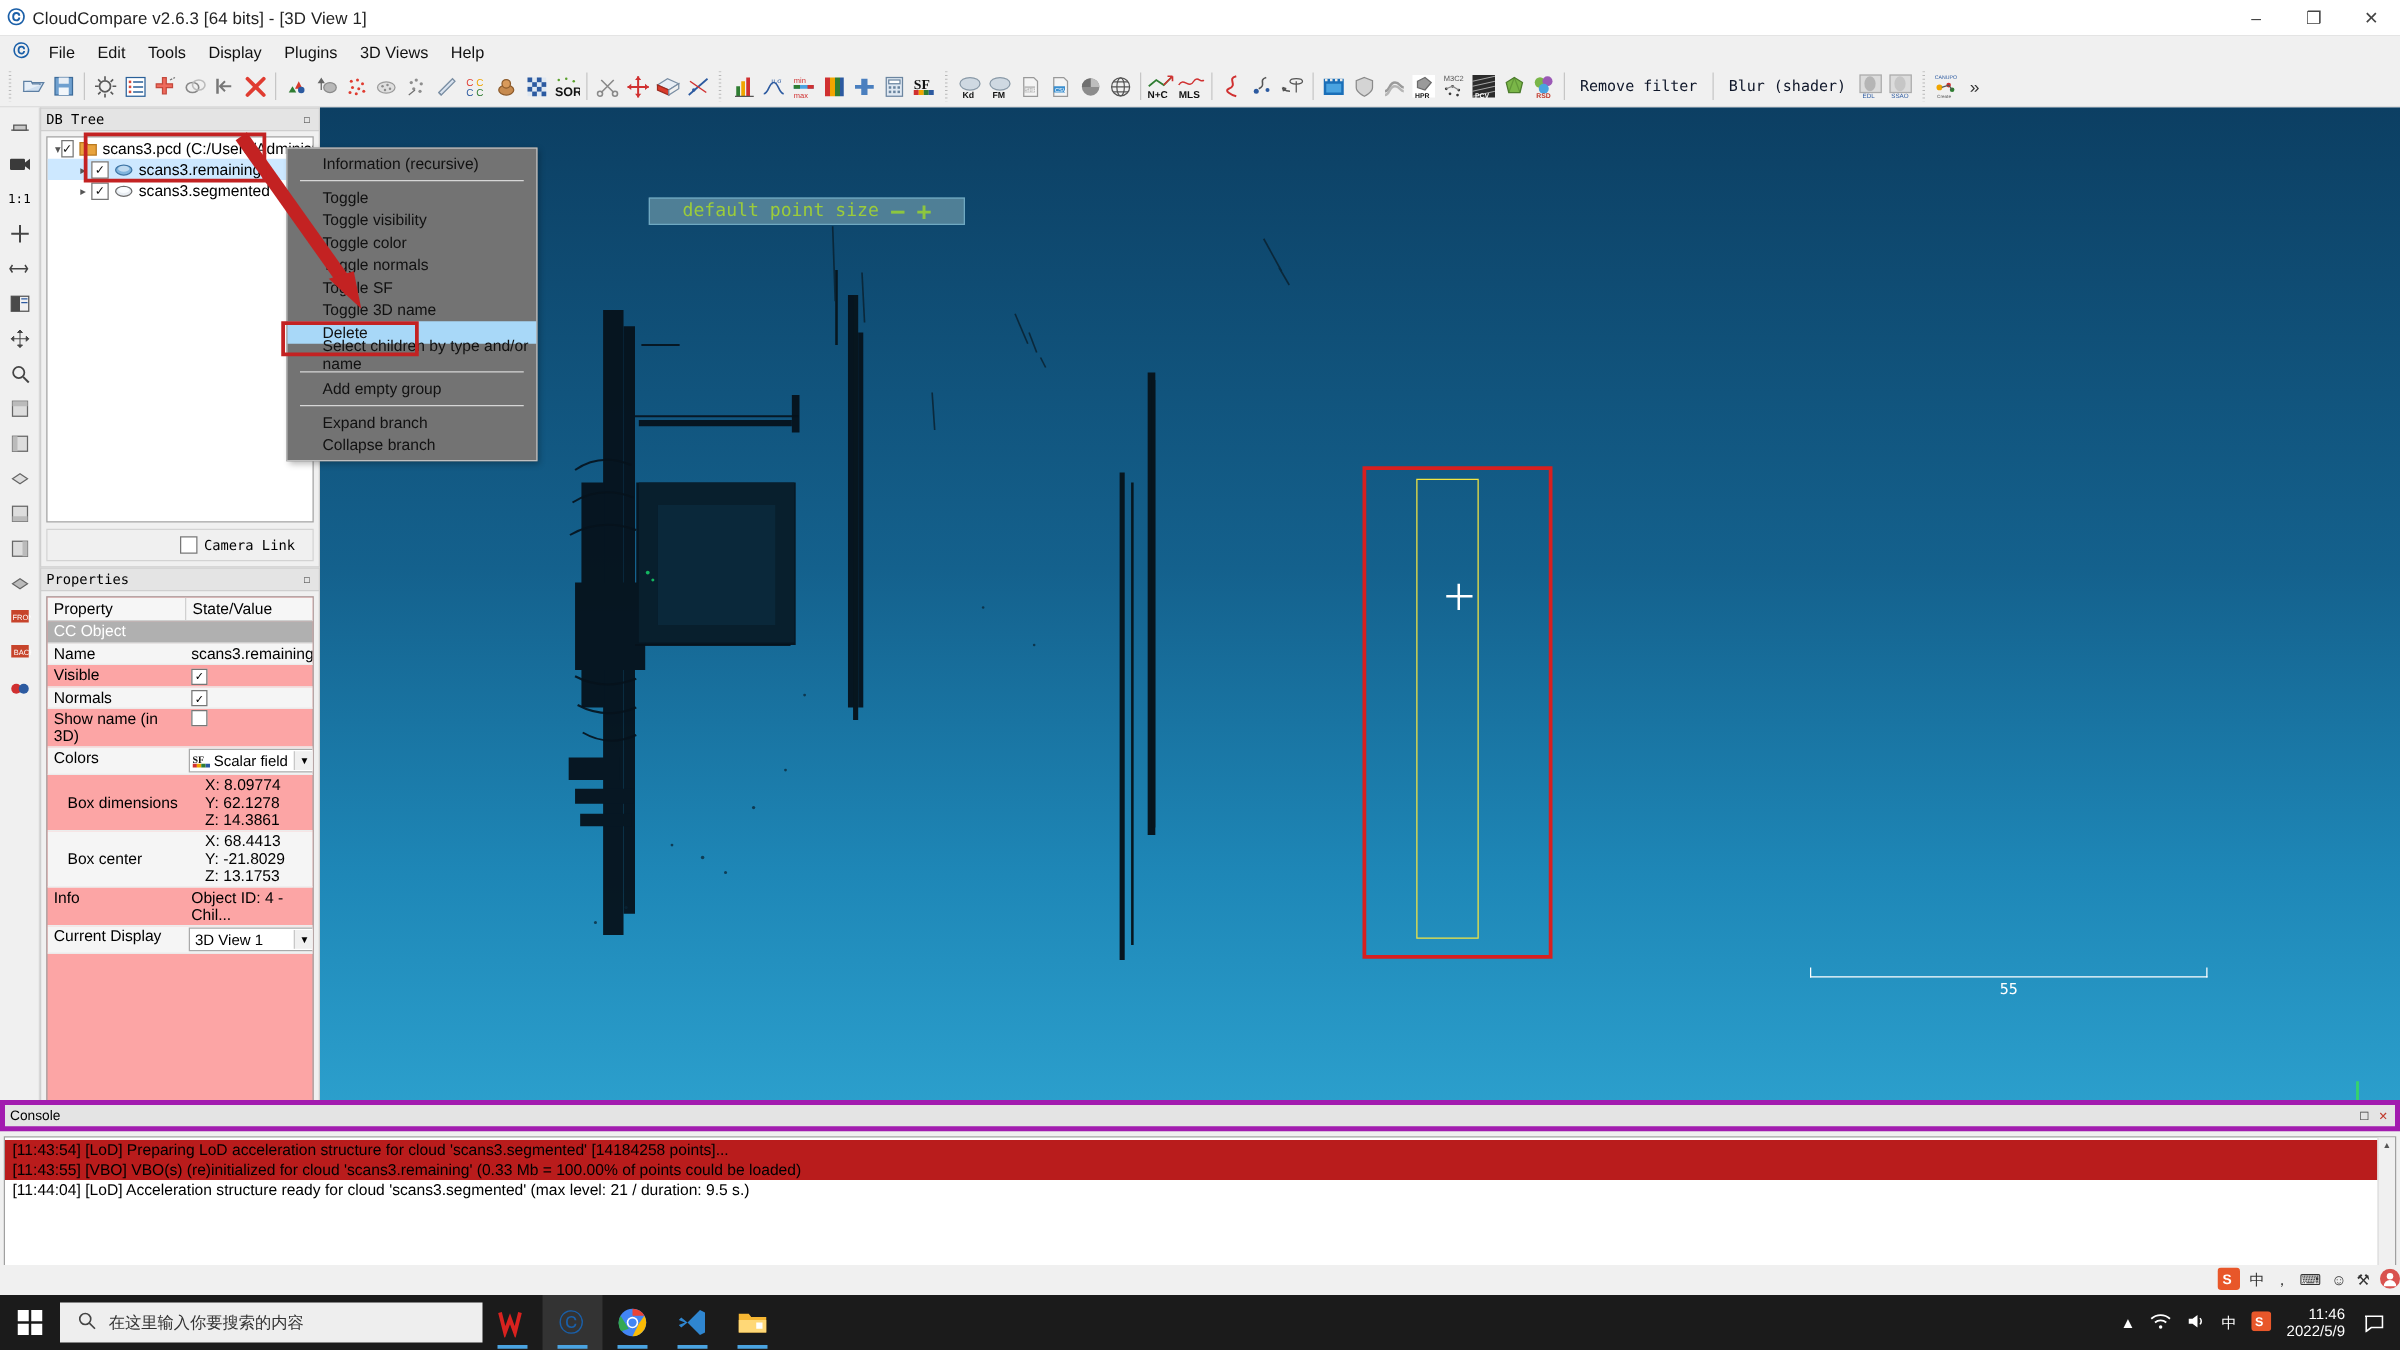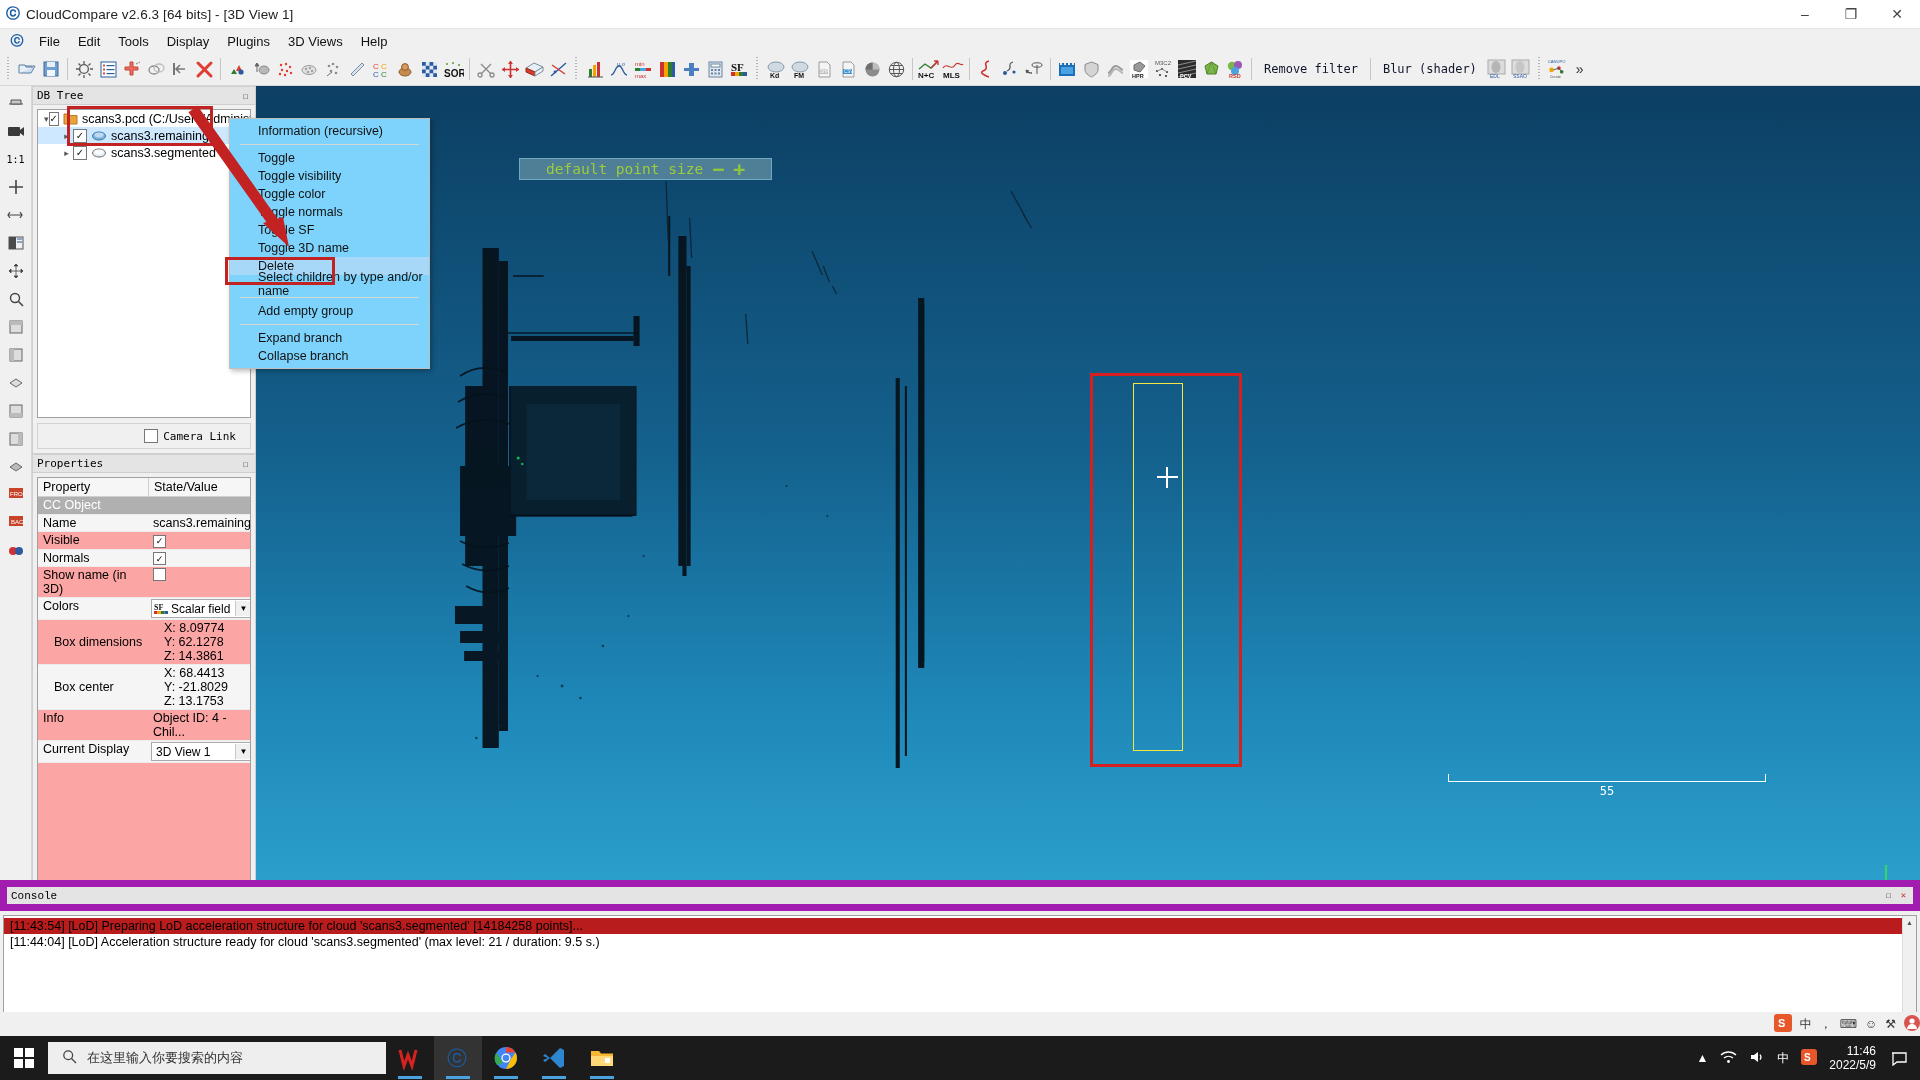--- a/index.html
+++ b/index.html
@@ -105,34 +105,34 @@
   .yellowbox{position:absolute;left:877px;top:297px;width:48px;height:366px;border:1.5px solid #f5e642;}
   .scalebar{position:absolute;left:1192px;top:688px;width:318px;}
   .scalebar .bar{height:7px;border-left:1px solid #fff;border-right:1px solid #fff;border-bottom:1px solid #fff;}
   .scalebar .lbl{text-align:center;color:#fff;font-size:12px;margin-top:2px;font-family:"DejaVu Sans Mono",monospace;}
   .axis{position:absolute;right:10px;bottom:16px;width:30px;height:30px;}
 
   
   .cloud{position:absolute;left:0;top:0;width:100%;height:100%;}
 
   
-  .ctxmenu{position:absolute;left:229px;top:118px;width:199px;background:#7dd3fc;
+  .ctxmenu{position:absolute;left:229px;top:118px;width:199px;background:#737373;
      border:1px solid #bfbfbf;box-shadow:2px 2px 5px rgba(0,0,0,.28);padding:3px 0;z-index:40;}
   .ctxitem{height:18px;display:flex;align-items:center;padding-left:28px;font-size:12.5px;color:#111;}
   .ctxitem.hl{background:#a8d8f8;}
   .ctxsep{height:1px;background:#d6d6d6;margin:4px 10px;}
 
   
   .ann-rect{position:absolute;border:3px solid #c32222;z-index:60;pointer-events:none;}
   .ann-arrow{position:absolute;z-index:55;pointer-events:none;}
 
   
   .console-wrap{position:absolute;left:0;top:880px;width:1920px;height:152px;background:#f0f0f0;}
-  .console-title{height:17px;background:#e4e4e4;border:7px solid #a21caf;display:flex;align-items:center;
-     padding:0 4px;font-family:Liberation Mono, monospace;font-size:11px;text-align:right;}
+  .console-title{height:17px;background:#e4e4e4;border:4px solid #a21caf;display:flex;align-items:center;
+     padding:0 4px;font-family:Liberation Sans, sans-serif;font-size:11px;text-align:right;}
   .console-title .dt-btns{margin-left:auto;display:flex;gap:4px;}
   .console-body{margin:4px 3px 3px 3px;height:115px;background:#fff;border:1px solid #a0a0a0;
      display:flex;overflow:hidden;}
   .clist{flex:1;padding:2px 0;}
   .cline{font-size:12.5px;padding:1px 6px;white-space:nowrap;}
   .cline.alt{background:#b91c1c;}
 
   
   .sysrow{position:absolute;left:0;top:1012px;width:1920px;height:24px;background:#f0f0f0;
      display:flex;align-items:center;justify-content:flex-end;gap:8px;padding-right:14px;}
@@ -972,20 +972,21 @@
     <div class="console-title">
       <span>Console</span>
       <span class="dt-btns">
         <span class="dt-ico">☐</span>
         <span class="dt-ico" style="color:#c0392b">✕</span>
       </span>
     </div>
     <div class="console-body">
       <div class="clist">
         <div class="cline alt">[11:43:54] [LoD] Preparing LoD acceleration structure for cloud 'scans3.segmented' [14184258 points]...</div>
+        <div class="cline alt">[11:43:55] [VBO] VBO(s) (re)initialized for cloud 'scans3.remaining' (0.33 Mb = 100.00% of points could be loaded)</div>
         <div class="cline">[11:44:04] [LoD] Acceleration structure ready for cloud 'scans3.segmented' (max level: 21 / duration: 9.5 s.)</div>
       </div>
       <div class="vscroll">
         <div class="vsbtn">▲</div>
         <div class="vsfill"></div>
         <div class="vsbtn">▼</div>
       </div>
     </div>
   </div>
 

